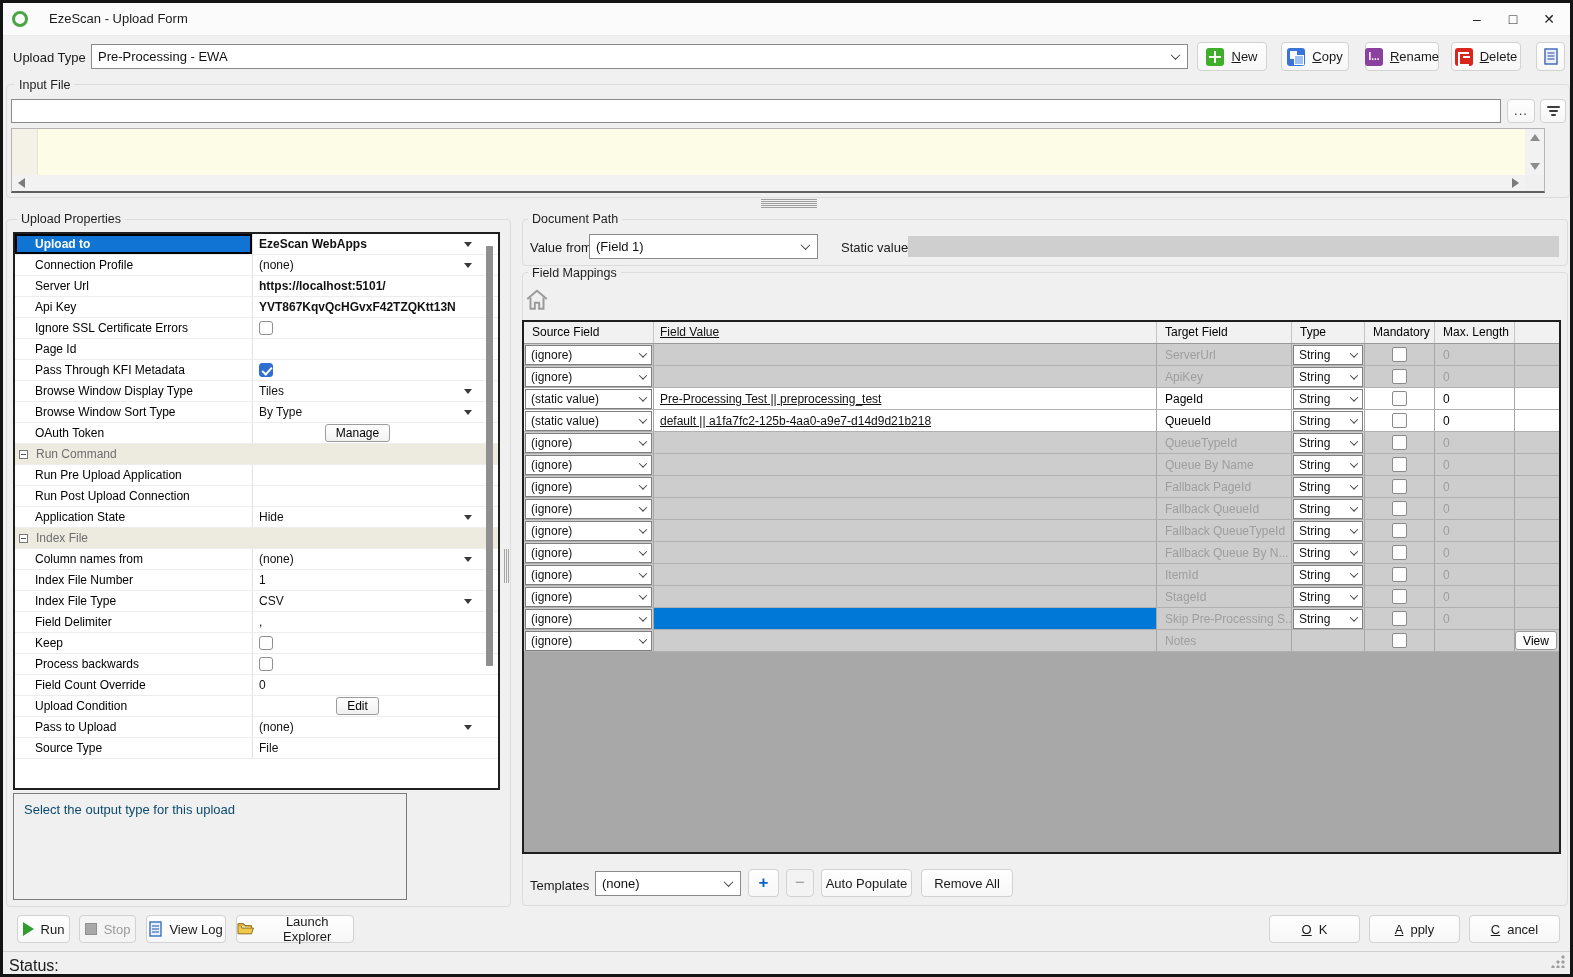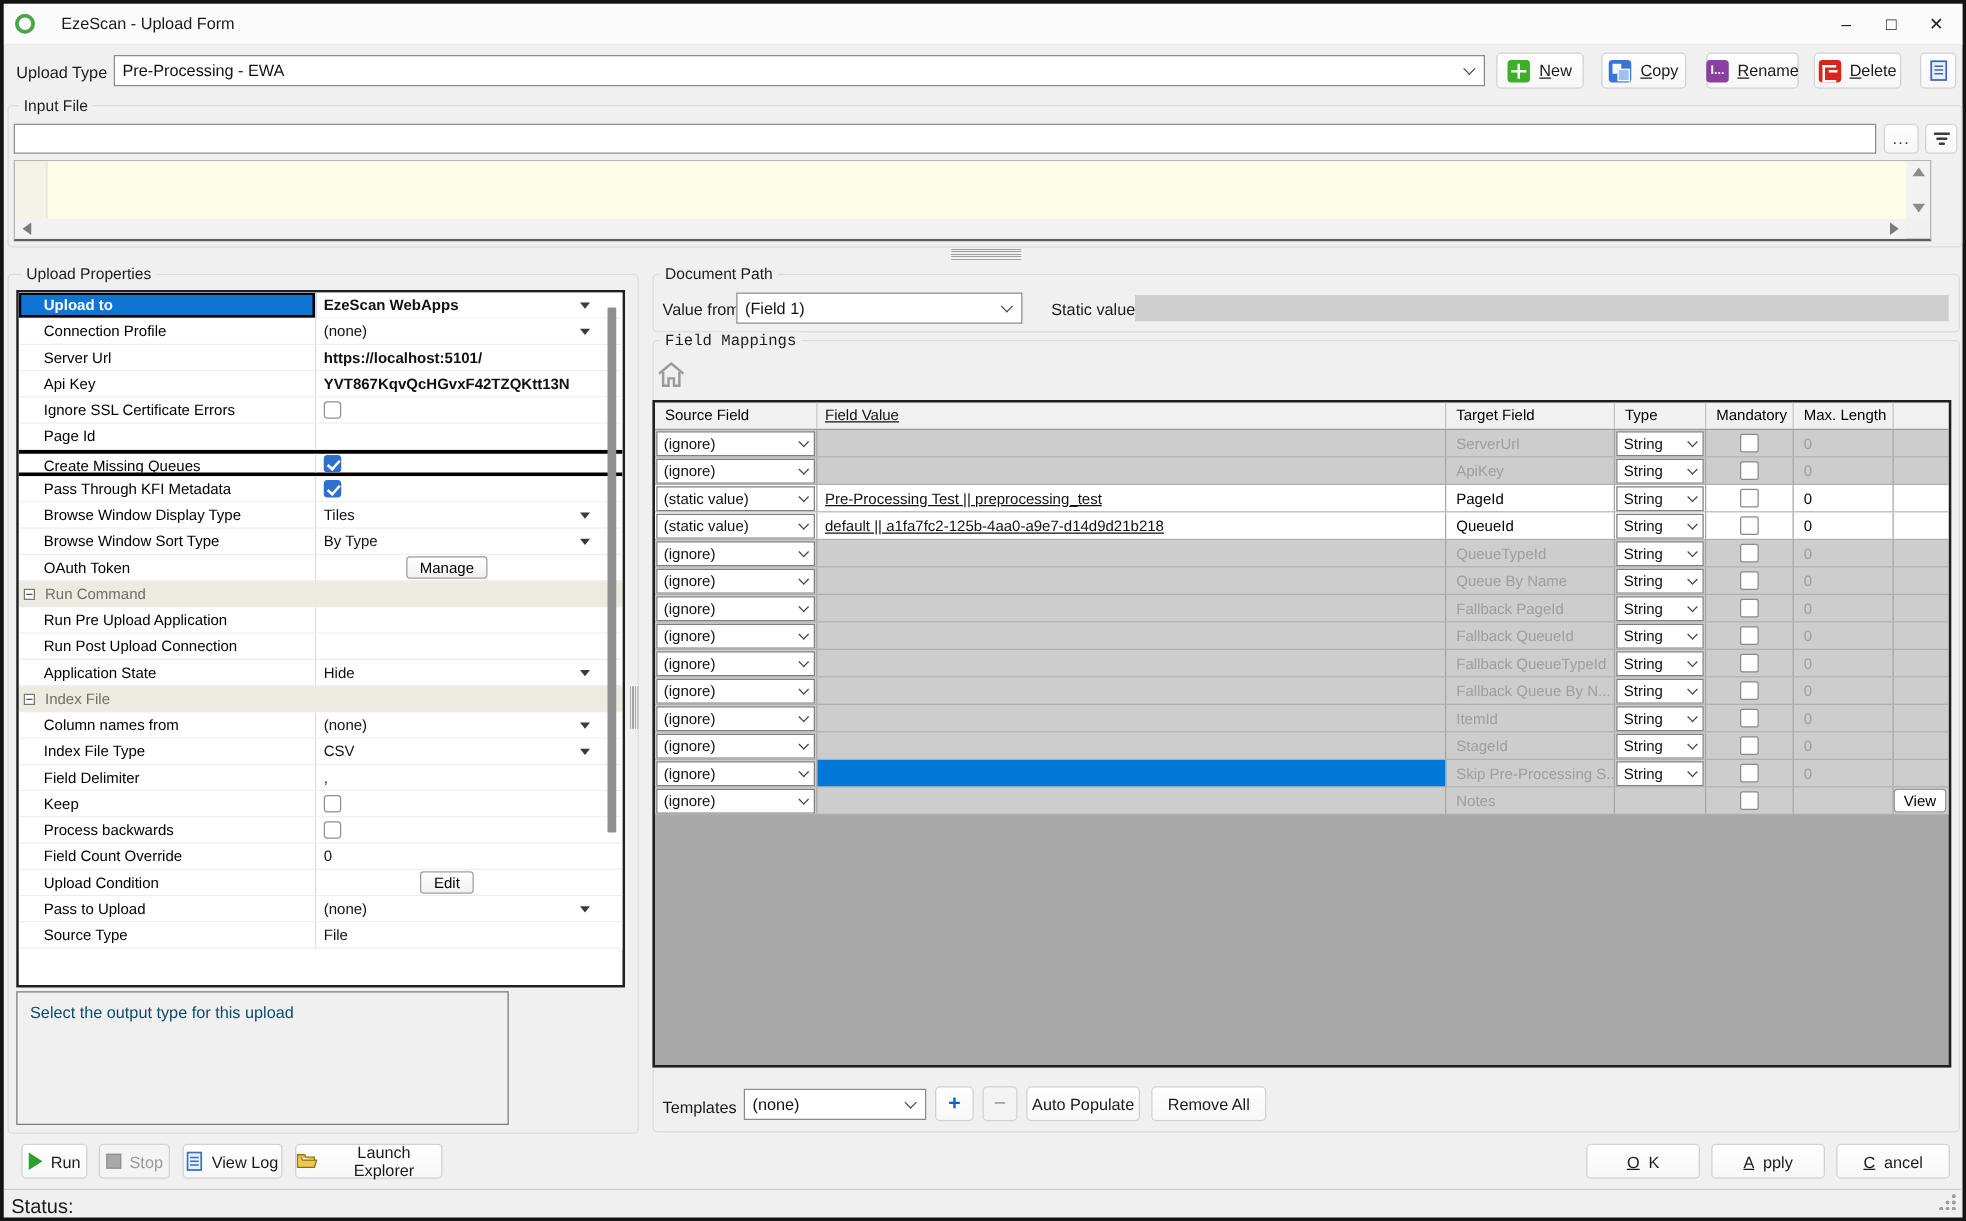--- a/index.html
+++ b/index.html
@@ -208,26 +208,20 @@
         <div class="pg-value">
           <span class="cbx"></span>
         </div>
       </div>
       <div class="pg-row">
         <div class="pg-name">Page Id</div>
         <div class="pg-value">
           <span class="pg-val"></span>
         </div>
       </div>
-      <div class="pg-row dragmark">
-        <div class="pg-name">Create Missing Queues</div>
-        <div class="pg-value">
-          <span class="cbx on"></span>
-        </div>
-      </div>
       <div class="pg-row">
         <div class="pg-name">Pass Through KFI Metadata</div>
         <div class="pg-value">
           <span class="cbx on"></span>
         </div>
       </div>
       <div class="pg-row">
         <div class="pg-name">Browse Window Display Type</div>
         <div class="pg-value">
           <span class="pg-val">Tiles</span>
@@ -273,20 +267,26 @@
       <div class="pg-row pg-group">
         <span class="pg-exp"></span>
         <span class="pg-glabel">Index File</span>
       </div>
       <div class="pg-row">
         <div class="pg-name">Column names from</div>
         <div class="pg-value">
           <span class="pg-val">(none)</span>
         </div>
         <span class="pg-dda"></span>
+      </div>
+      <div class="pg-row">
+        <div class="pg-name">Index File Number</div>
+        <div class="pg-value">
+          <span class="pg-val">1</span>
+        </div>
       </div>
       <div class="pg-row">
         <div class="pg-name">Index File Type</div>
         <div class="pg-value">
           <span class="pg-val">CSV</span>
         </div>
         <span class="pg-dda"></span>
       </div>
       <div class="pg-row">
         <div class="pg-name">Field Delimiter</div>
@@ -340,21 +340,21 @@
   <span class="legend" style="left:525px;top:209px;">Document Path</span>
   <span class="lbl" style="left:527px;top:237px;">Value from</span>
   <div class="combo" style="left:586px;top:231px;width:229px;height:25px;">
     <span>(Field 1)</span>
     <span class="chev"></span>
   </div>
   <span class="lbl" style="left:838px;top:237px;">Static value</span>
   <input class="abs" style="left: 905px; top: 233px; width: 651px; height: 21px; background: rgb(207, 207, 207); border: none;" disabled="" value="">
 
   <div class="gbox" style="left:519px;top:269px;width:1046px;height:634px;"></div>
-  <span class="legend" style="left:525px;top:263px;font-family:Liberation Mono, monospace;">Field Mappings</span>
+  <span class="legend" style="left:525px;top:263px;">Field Mappings</span>
   <svg class="abs" style="left:521px;top:284px;" width="26" height="26" viewBox="0 0 24 24">
     <polyline points="3,11 12,3.5 21,11" fill="none" stroke="#9a9a9a" stroke-width="1.8"></polyline>
     <path d="M6 9.8 V20 H10 V14.5 H14 V20 H18 V9.8" fill="none" stroke="#9a9a9a" stroke-width="1.8"></path>
   </svg>
 
   <div class="fmtable">
     <div class="fm-head">
       <div class="fm-th c0">Source Field</div>
       <div class="fm-th c1">Field Value</div>
       <div class="fm-th c2">Target Field</div>

